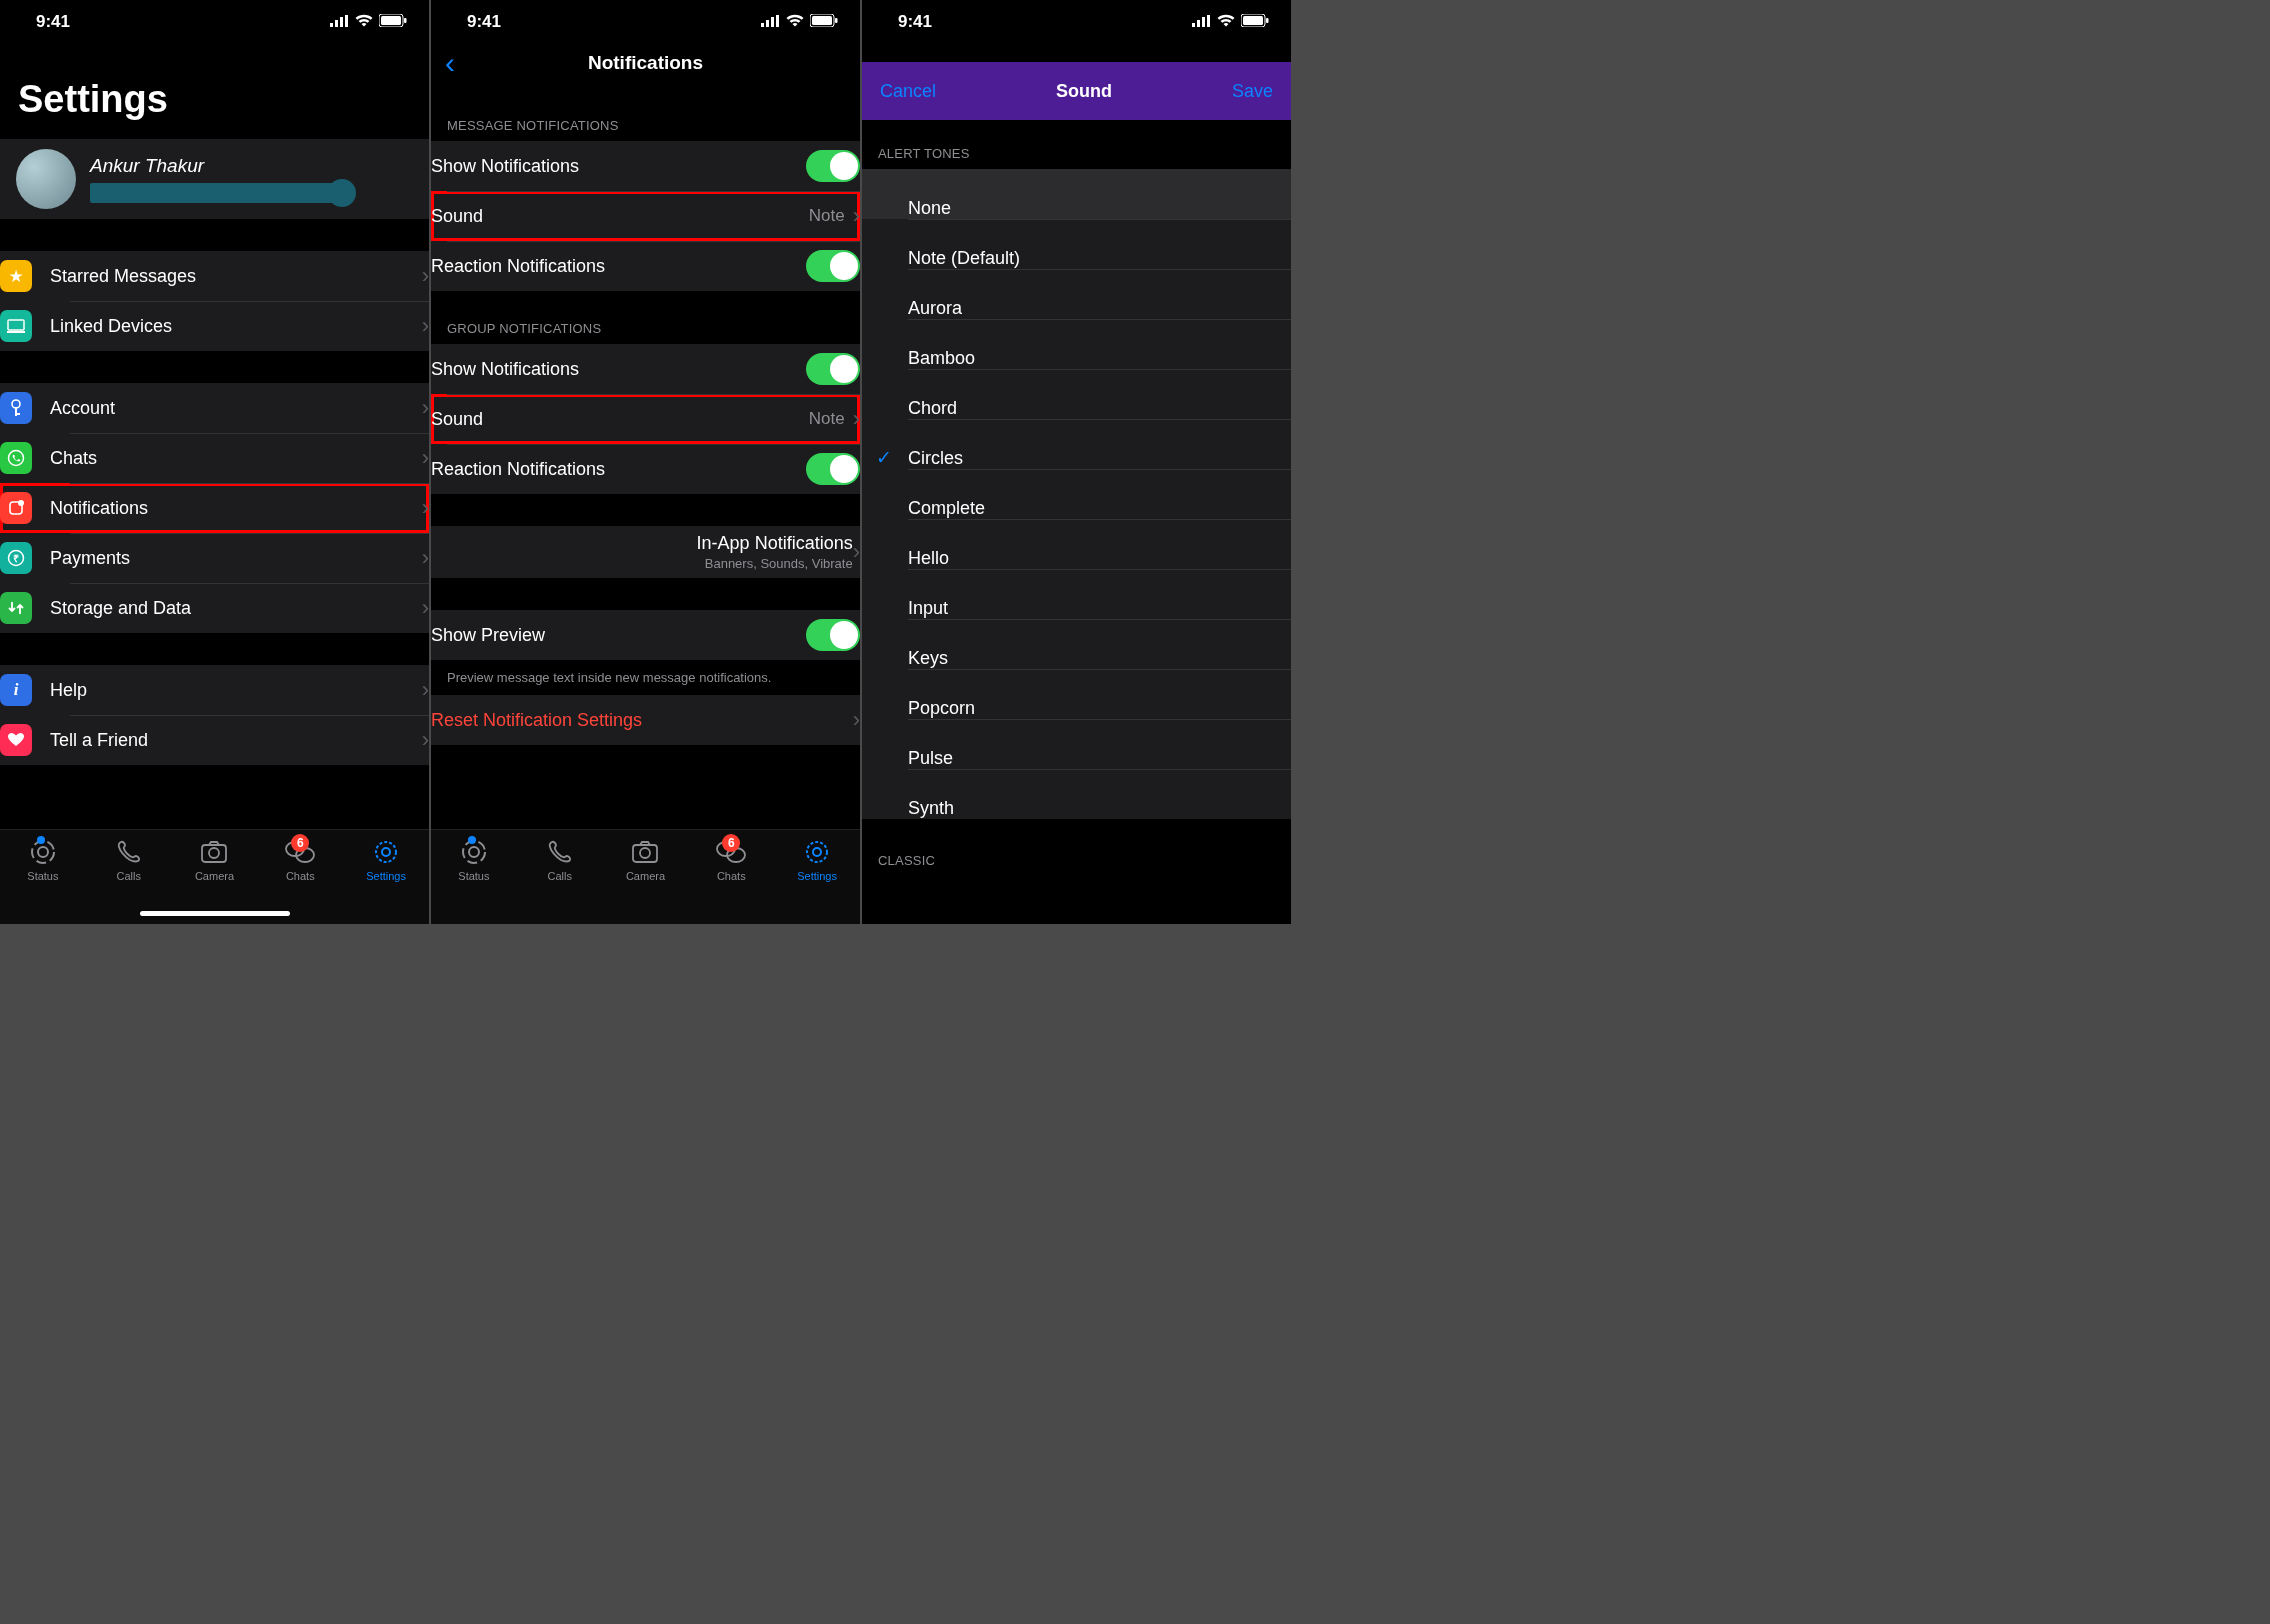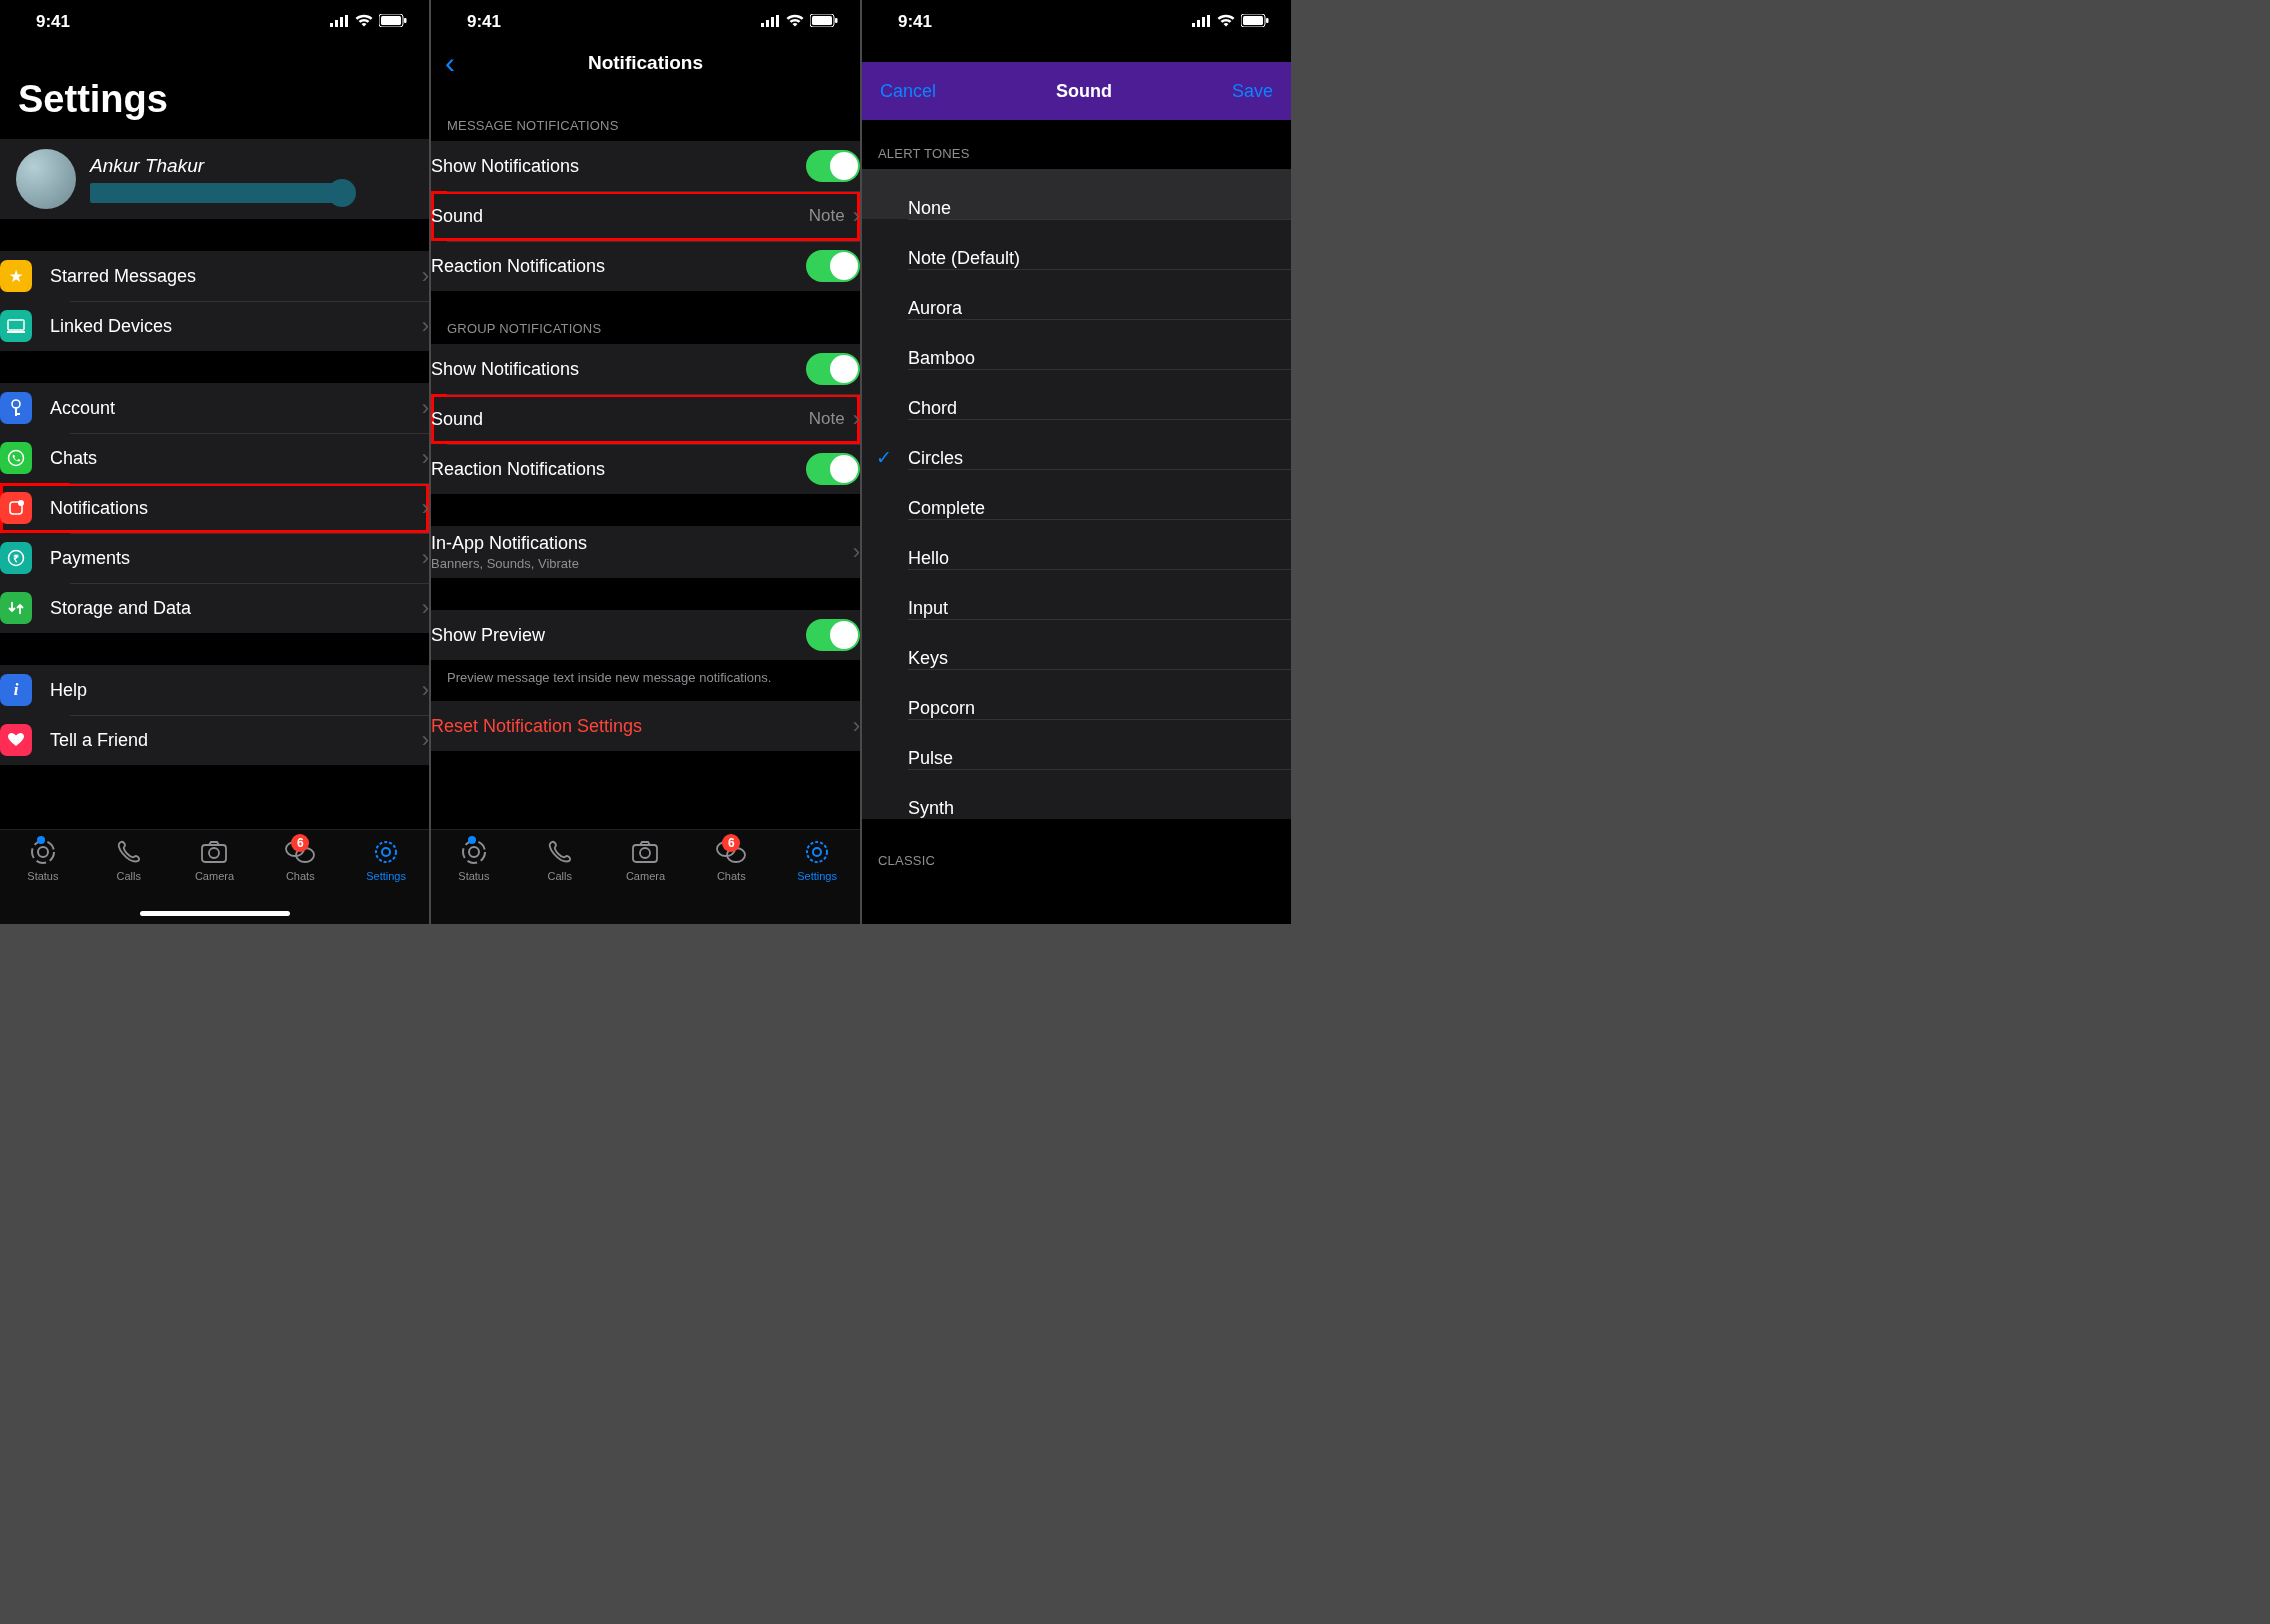--- a/index.html
+++ b/index.html
@@ -458,37 +458,37 @@
       <span class="chevron">›</span>
     </div>
     <div class="row row-3">
       <span class="row-label">Reaction Notifications</span>
       <span class="toggle"></span>
     </div>
   </div>
 
   <div class="section" style="margin-top:32px;">
     <div class="row row-3" style="flex-direction:row;align-items:center;">
-      <div style="flex:1;">
+      <div style="flex:1;text-align:right;">
         <div>In-App Notifications</div>
         <div class="sub-text">Banners, Sounds, Vibrate</div>
       </div>
       <span class="chevron">›</span>
     </div>
   </div>
 
   <div class="section" style="margin-top:32px;">
     <div class="row row-3">
       <span class="row-label">Show Preview</span>
       <span class="toggle"></span>
     </div>
   </div>
   <div class="footer-text">Preview message text inside new message notifications.</div>
 
-  <div class="section" style="margin-top:6px;">
+  <div class="section" style="margin-top:0;">
     <div class="row row-3 reset-row">
       <span class="row-label">Reset Notification Settings</span>
       <span class="chevron">›</span>
     </div>
   </div>
 
   <div class="tabbar">
     <div class="tab">
       <div class="tab-ic">
         <svg width="28" height="28" viewBox="0 0 28 28">

